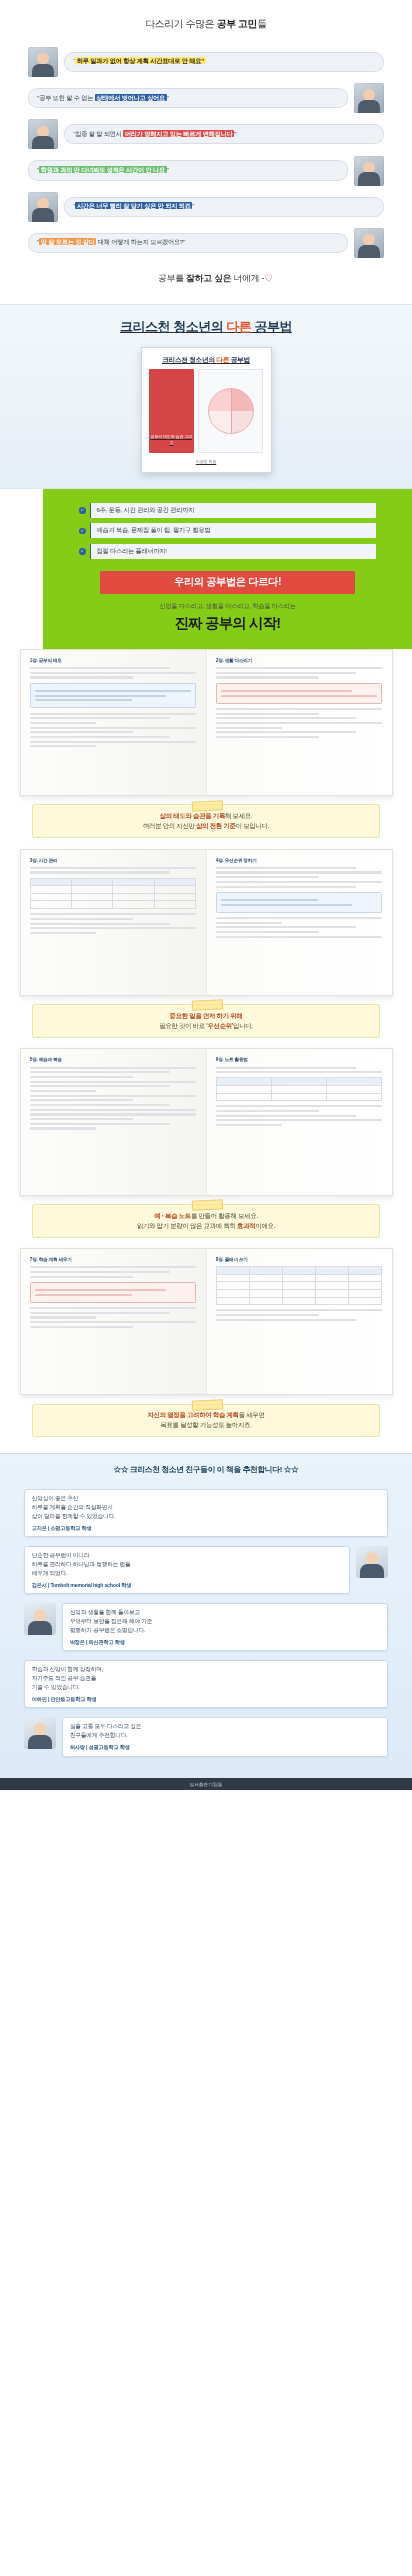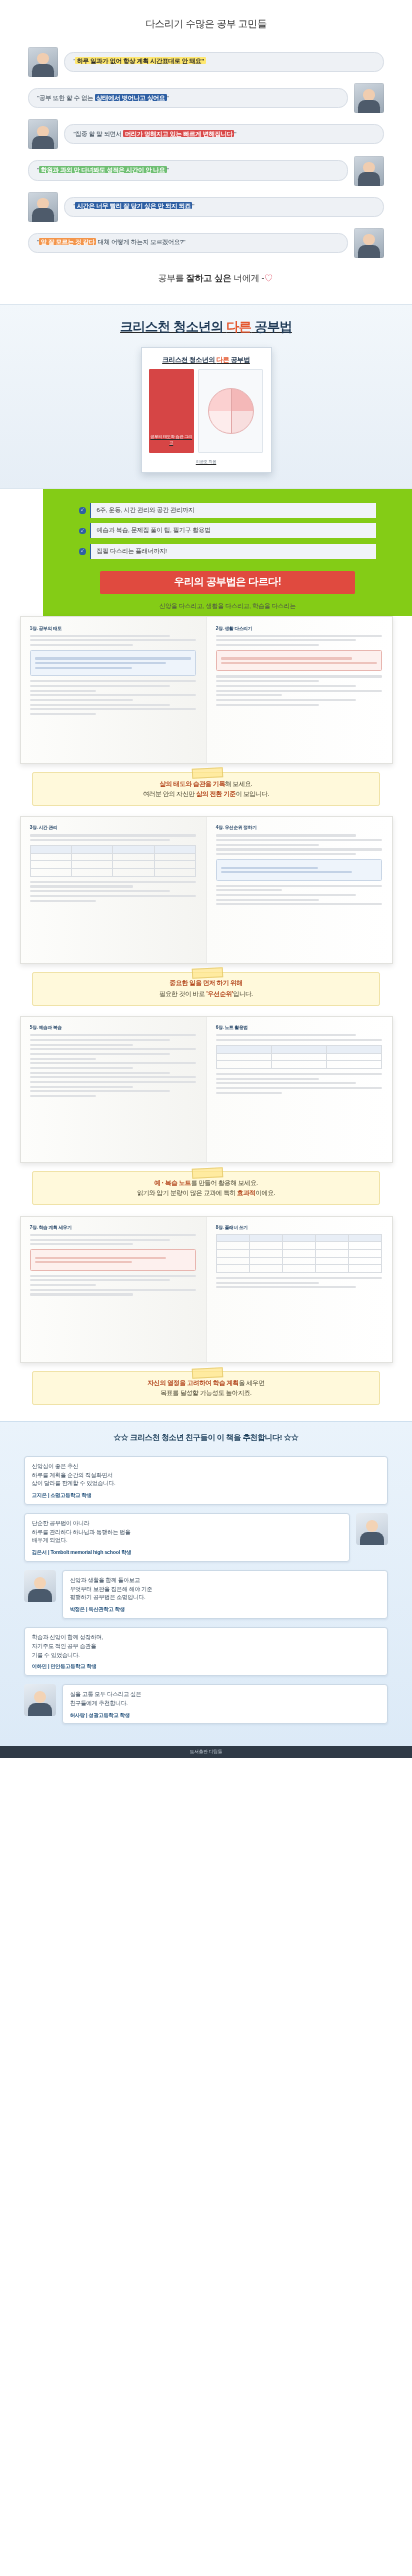--- a/index.html
+++ b/index.html
@@ -18,21 +18,21 @@
     padding:17.5px 0 5.2px 0;
     position:relative;
   }
   .s-worries .headline{
     text-align:center;
     font-size:9.8px;
     letter-spacing:-0.3px;
     color:#333;
     margin-bottom:13.4px;
   }
-  .s-worries .headline b{color:#1b1b1b;font-weight:normal;}
+  .s-worries .headline b{color:#1b1b1b;font-weight:bold;}
 
   .worry-row{
     display:flex;
     align-items:center;
     gap:6.2px;
     padding:3.1px 28px 3.1px 28px;
     position:relative;
   }
   .worry-row.rev{flex-direction:row-reverse;}
   .avatar{
@@ -394,20 +394,21 @@
       <span class="b-dot">✓</span>
       <span class="b-strip">예습과 복습, 문제집 풀이 팁, 필기구 활용법</span>
     </div>
     <div class="b-line">
       <span class="b-dot">✓</span>
       <span class="b-strip">집필 다스리는 플래너까지!</span>
     </div>
 
     <div class="banner-red">우리의 공부법은 다르다!</div>
     <div class="sub-center">신앙을 다스리고, 생활을 다스리고, 학습을 다스리는</div>
+    <div class="big-center">진짜 공부의 시작!</div>
   </section>
 
   <section class="s-spread">
 
     <div class="spread">
       <div class="pg left">
         <h4>1장. 공부의 태도</h4>
         <div class="ln m"></div>
           <div class="ln"></div>
           <div class="ln s"></div>

